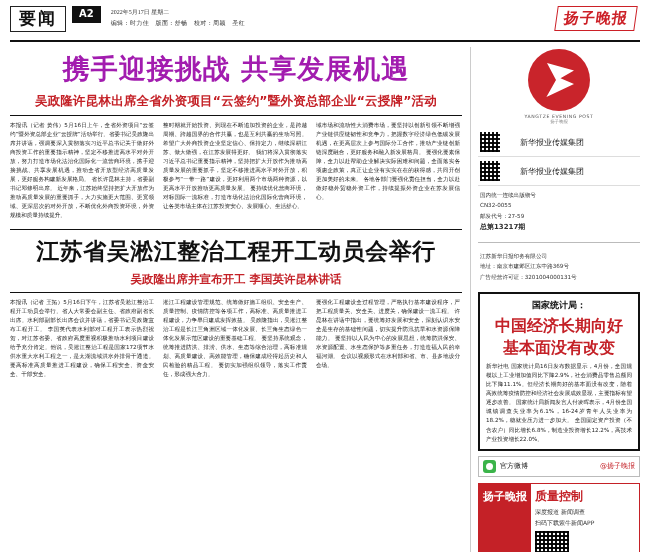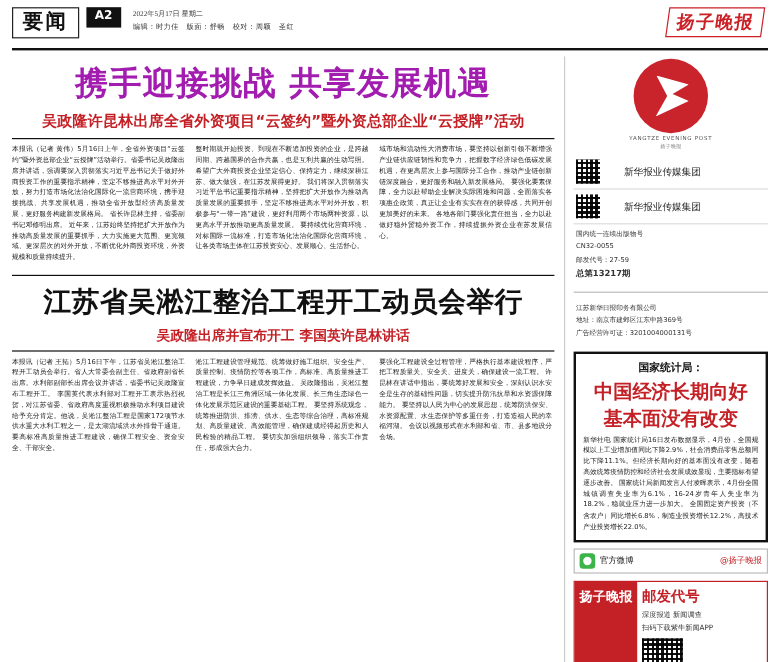--- a/index.html
+++ b/index.html
@@ -250,21 +250,21 @@
 
       <div class="wx-row">
         <div class="wx-ico"></div>
         <div class="wx-txt">官方微博</div>
         <div class="wx-txt" style="margin-left:auto;color:#c42127">@扬子晚报</div>
       </div>
 
       <div class="promo">
         <div class="promo-left">扬子晚报</div>
         <div class="promo-right">
-          <div class="promo-title">邮发代号</div>
+          <div class="promo-title">质量控制</div>
           <div class="promo-sub">深度报道 新闻调查</div>
           <div class="promo-sub">扫码下载紫牛新闻APP</div>
           <div class="promo-qr"></div>
 
         </div>
       </div>
 
     </div>
   </div>
 </div>

